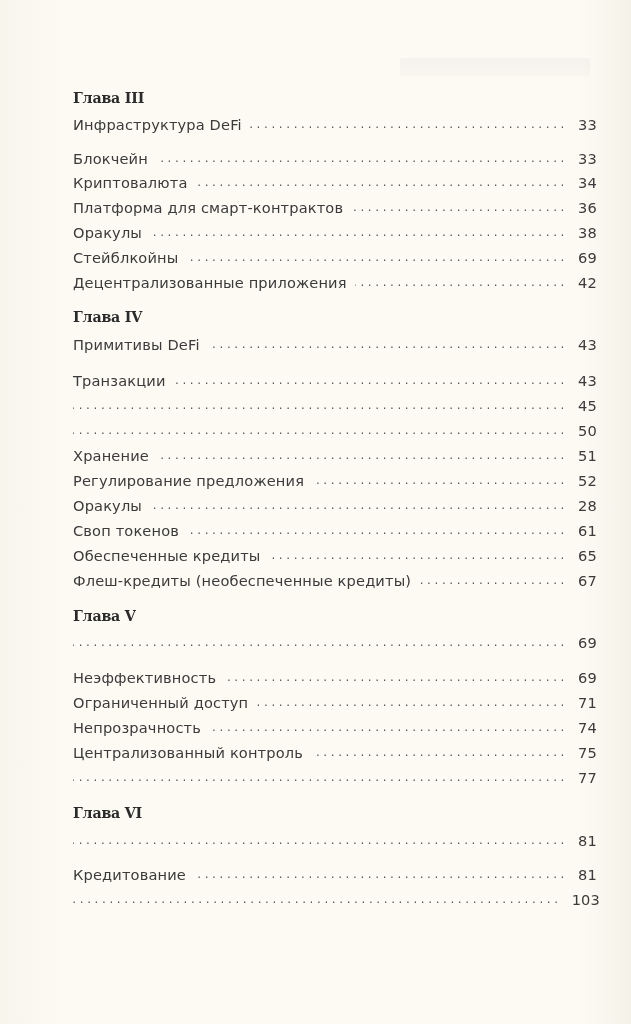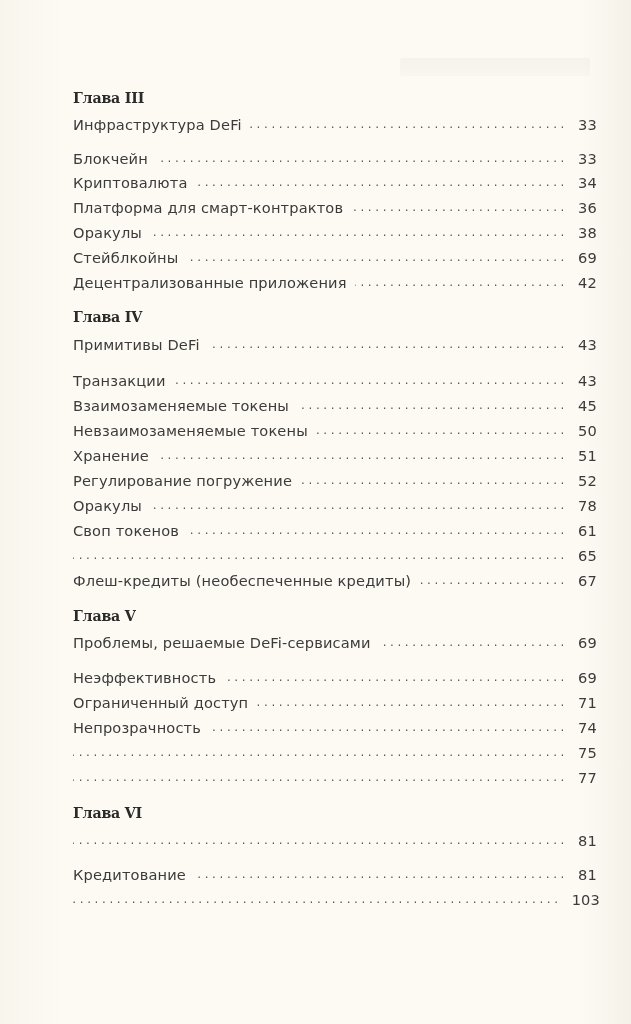--- a/index.html
+++ b/index.html
@@ -71,81 +71,80 @@
       <span class="t">Примитивы DeFi</span>
       <span class="dots">........................................................................................</span>
       <span class="p">43</span>
     </div>
   <div class="line" style="top:369px">
       <span class="t">Транзакции</span>
       <span class="dots">........................................................................................</span>
       <span class="p">43</span>
     </div>
   <div class="line" style="top:394px">
-      <span class="t">Взаимозаменяемые токены</span>
       <span class="dots">........................................................................................</span>
       <span class="p">45</span>
     </div>
   <div class="line" style="top:419px">
-      <span class="t">Невзаимозаменяемые токены</span>
       <span class="dots">........................................................................................</span>
       <span class="p">50</span>
     </div>
   <div class="line" style="top:444px">
       <span class="t">Хранение</span>
       <span class="dots">........................................................................................</span>
       <span class="p">51</span>
     </div>
   <div class="line" style="top:469px">
-      <span class="t">Регулирование погружение</span>
+      <span class="t">Регулирование предложения</span>
       <span class="dots">........................................................................................</span>
       <span class="p">52</span>
     </div>
   <div class="line" style="top:494px">
       <span class="t">Оракулы</span>
       <span class="dots">........................................................................................</span>
-      <span class="p">78</span>
+      <span class="p">28</span>
     </div>
   <div class="line" style="top:519px">
       <span class="t">Своп токенов</span>
       <span class="dots">........................................................................................</span>
       <span class="p">61</span>
     </div>
   <div class="line" style="top:544px">
+      <span class="t">Обеспеченные кредиты</span>
       <span class="dots">........................................................................................</span>
       <span class="p">65</span>
     </div>
   <div class="line" style="top:569px">
       <span class="t">Флеш-кредиты (необеспеченные кредиты)</span>
       <span class="dots">........................................................................................</span>
       <span class="p">67</span>
     </div>
 
   <div class="chap" style="top:608px">Глава V</div>
   <div class="line" style="top:631px">
-      <span class="t">Проблемы, решаемые DeFi-сервисами</span>
       <span class="dots">........................................................................................</span>
       <span class="p">69</span>
     </div>
   <div class="line" style="top:666px">
       <span class="t">Неэффективность</span>
       <span class="dots">........................................................................................</span>
       <span class="p">69</span>
     </div>
   <div class="line" style="top:691px">
       <span class="t">Ограниченный доступ</span>
       <span class="dots">........................................................................................</span>
       <span class="p">71</span>
     </div>
   <div class="line" style="top:716px">
       <span class="t">Непрозрачность</span>
       <span class="dots">........................................................................................</span>
       <span class="p">74</span>
     </div>
   <div class="line" style="top:741px">
+      <span class="t">Централизованный контроль</span>
       <span class="dots">........................................................................................</span>
       <span class="p">75</span>
     </div>
   <div class="line" style="top:766px">
       <span class="dots">........................................................................................</span>
       <span class="p">77</span>
     </div>
 
   <div class="chap" style="top:805px">Глава VI</div>
   <div class="line" style="top:829px">

